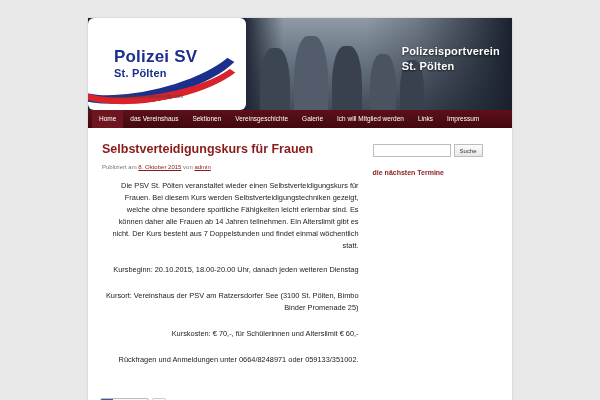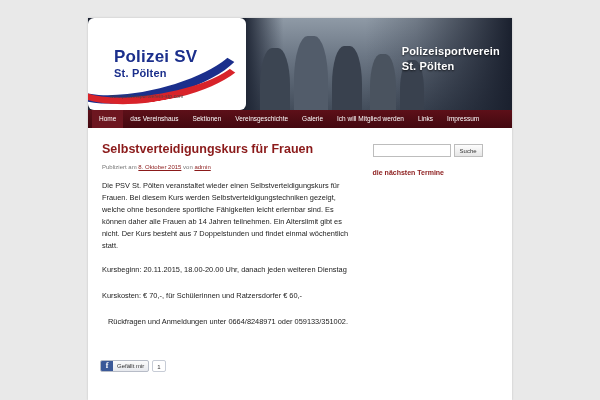--- a/index.html
+++ b/index.html
@@ -158,21 +158,21 @@
     color: #777;
     margin-bottom: 10px;
   }
   .post-meta a { color: #8b1a1a; text-decoration: underline; }
 
   .para {
     font-size: 7.4px;
     line-height: 1.62;
     color: #222;
     margin: 0 0 12px 0;
-    text-align: left;
+    text-align: right;
   }
   .para.spaced { margin-bottom: 14px; }
   .para.indent { padding-left: 6px; }
 
   
   .search-row {
     display: flex;
     align-items: stretch;
     margin-bottom: 12px;
   }
@@ -295,22 +295,23 @@
         <h1 class="post-title">Selbstverteidigungskurs für Frauen</h1>
 
         <div class="post-meta">
           <span>Publiziert am</span>
           <a href="#">8. Oktober 2015</a>
           <span>von</span>
           <a href="#">admin</a>
         </div>
 
         <p class="para">Die PSV St. Pölten veranstaltet wieder einen Selbstverteidigungskurs für Frauen. Bei diesem Kurs werden Selbstverteidigungstechniken gezeigt, welche ohne besondere sportliche Fähigkeiten leicht erlernbar sind. Es können daher alle Frauen ab 14 Jahren teilnehmen. Ein Alterslimit gibt es nicht. Der Kurs besteht aus 7 Doppelstunden und findet einmal wöchentlich statt.</p>
-        <p class="para spaced">Kursbeginn: 20.11.2015, 18.00-20.00 Uhr, danach jeden weiteren Dienstag</p>
-        <p class="para spaced">Kurskosten: € 70,-, für Schülerinnen und Ratzersdorfer € 60,-</p>
+        <p class="para spaced">Kursbeginn: 20.10.2015, 18.00-20.00 Uhr, danach jeden weiteren Dienstag</p>
+        <p class="para spaced">Kursort: Vereinshaus der PSV am Ratzersdorfer See (3100 St. Pölten, Bimbo Binder Promenade 25)</p>
+        <p class="para spaced">Kurskosten: € 70,-, für Schülerinnen und Alterslimit € 60,-</p>
         <p class="para indent">Rückfragen und Anmeldungen unter 0664/8248971 oder 059133/351002.</p>
       </div>
 
       <div class="side-col">
         <div class="search-row">
           <input class="search-input" type="text" value="" placeholder="" style="">
           <button class="search-btn">Suche</button>
         </div>
         <div class="widget-title">die nächsten Termine</div>
       </div>

